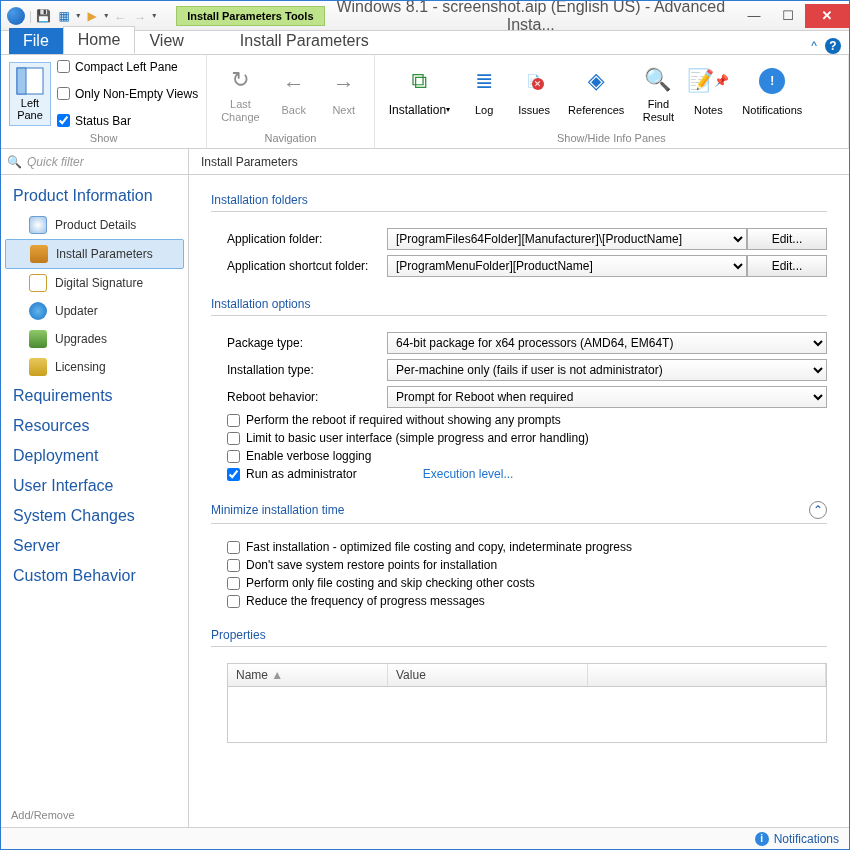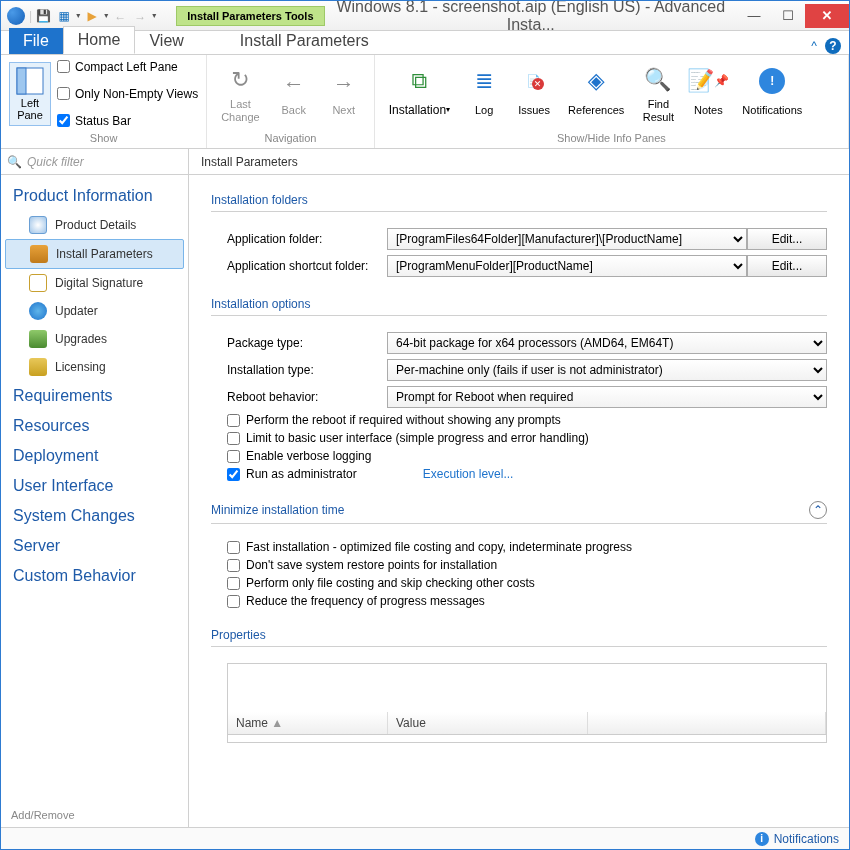--- a/index.html
+++ b/index.html
@@ -55,21 +55,21 @@
 .scroll { flex: 1; overflow-y: scroll; padding: 12px 22px; }
 .section-title { color: #1e5aa8; font-size: 14px; padding: 6px 0 4px; border-bottom: 1px solid #d0d0d0; margin-bottom: 16px; display:flex; align-items:center; justify-content:space-between;}
 .formrow { display: flex; align-items: center; margin: 5px 0 5px 16px; }
 .formrow .lbl { width: 160px; }
 .formrow select, .formrow .combo { flex: 1; border: 1px solid #ababab; height: 22px; font-size: 12px; padding: 0 4px; background: linear-gradient(#fff,#f2f2f2); }
 .formrow button { width: 80px; height: 22px; border: 1px solid #ababab; background: linear-gradient(#fff,#e9e9e9); cursor: pointer; }
 .chkrow { display: flex; align-items: center; gap: 6px; margin: 4px 0 4px 16px; }
 .chkrow input { margin:0; }
 .link { color: #1e73cc; cursor: pointer; margin-left: 60px; }
 .props-table { border: 1px solid #ccc; margin: 0 0 0 16px; height: 80px; }
-.props-head { display: flex; background: linear-gradient(#fff,#efefef); border-bottom: 1px solid #ccc; margin-top: 48px; }
+.props-head { display: flex; background: linear-gradient(#fff,#efefef); border-bottom: 1px solid #ccc; }
 .props-head .col { padding: 4px 8px; border-right: 1px solid #ddd; color: #444; }
 .collapse-btn{width:18px;height:18px;border:1px solid #888;border-radius:50%;display:flex;align-items:center;justify-content:center;cursor:pointer;}
 
 .statusbar { height: 22px; border-top: 1px solid #d0d0d0; display: flex; align-items: center; justify-content: flex-end; padding: 0 10px; background: #fafafa; }
 .statusbar .pill { display: flex; align-items: center; gap: 5px; color: #1e5aa8; cursor: pointer; }
 .statusbar .pill .dot { width: 14px; height: 14px; border-radius: 50%; background: #2e86de; color:#fff; display:flex;align-items:center;justify-content:center;font-weight:bold;font-size:10px;}
 
 ::-webkit-scrollbar { width: 16px; }
 ::-webkit-scrollbar-track { background: #f0f0f0; }
 ::-webkit-scrollbar-thumb { background: #c6c6c6; border: 3px solid #f0f0f0; border-radius:2px;}

